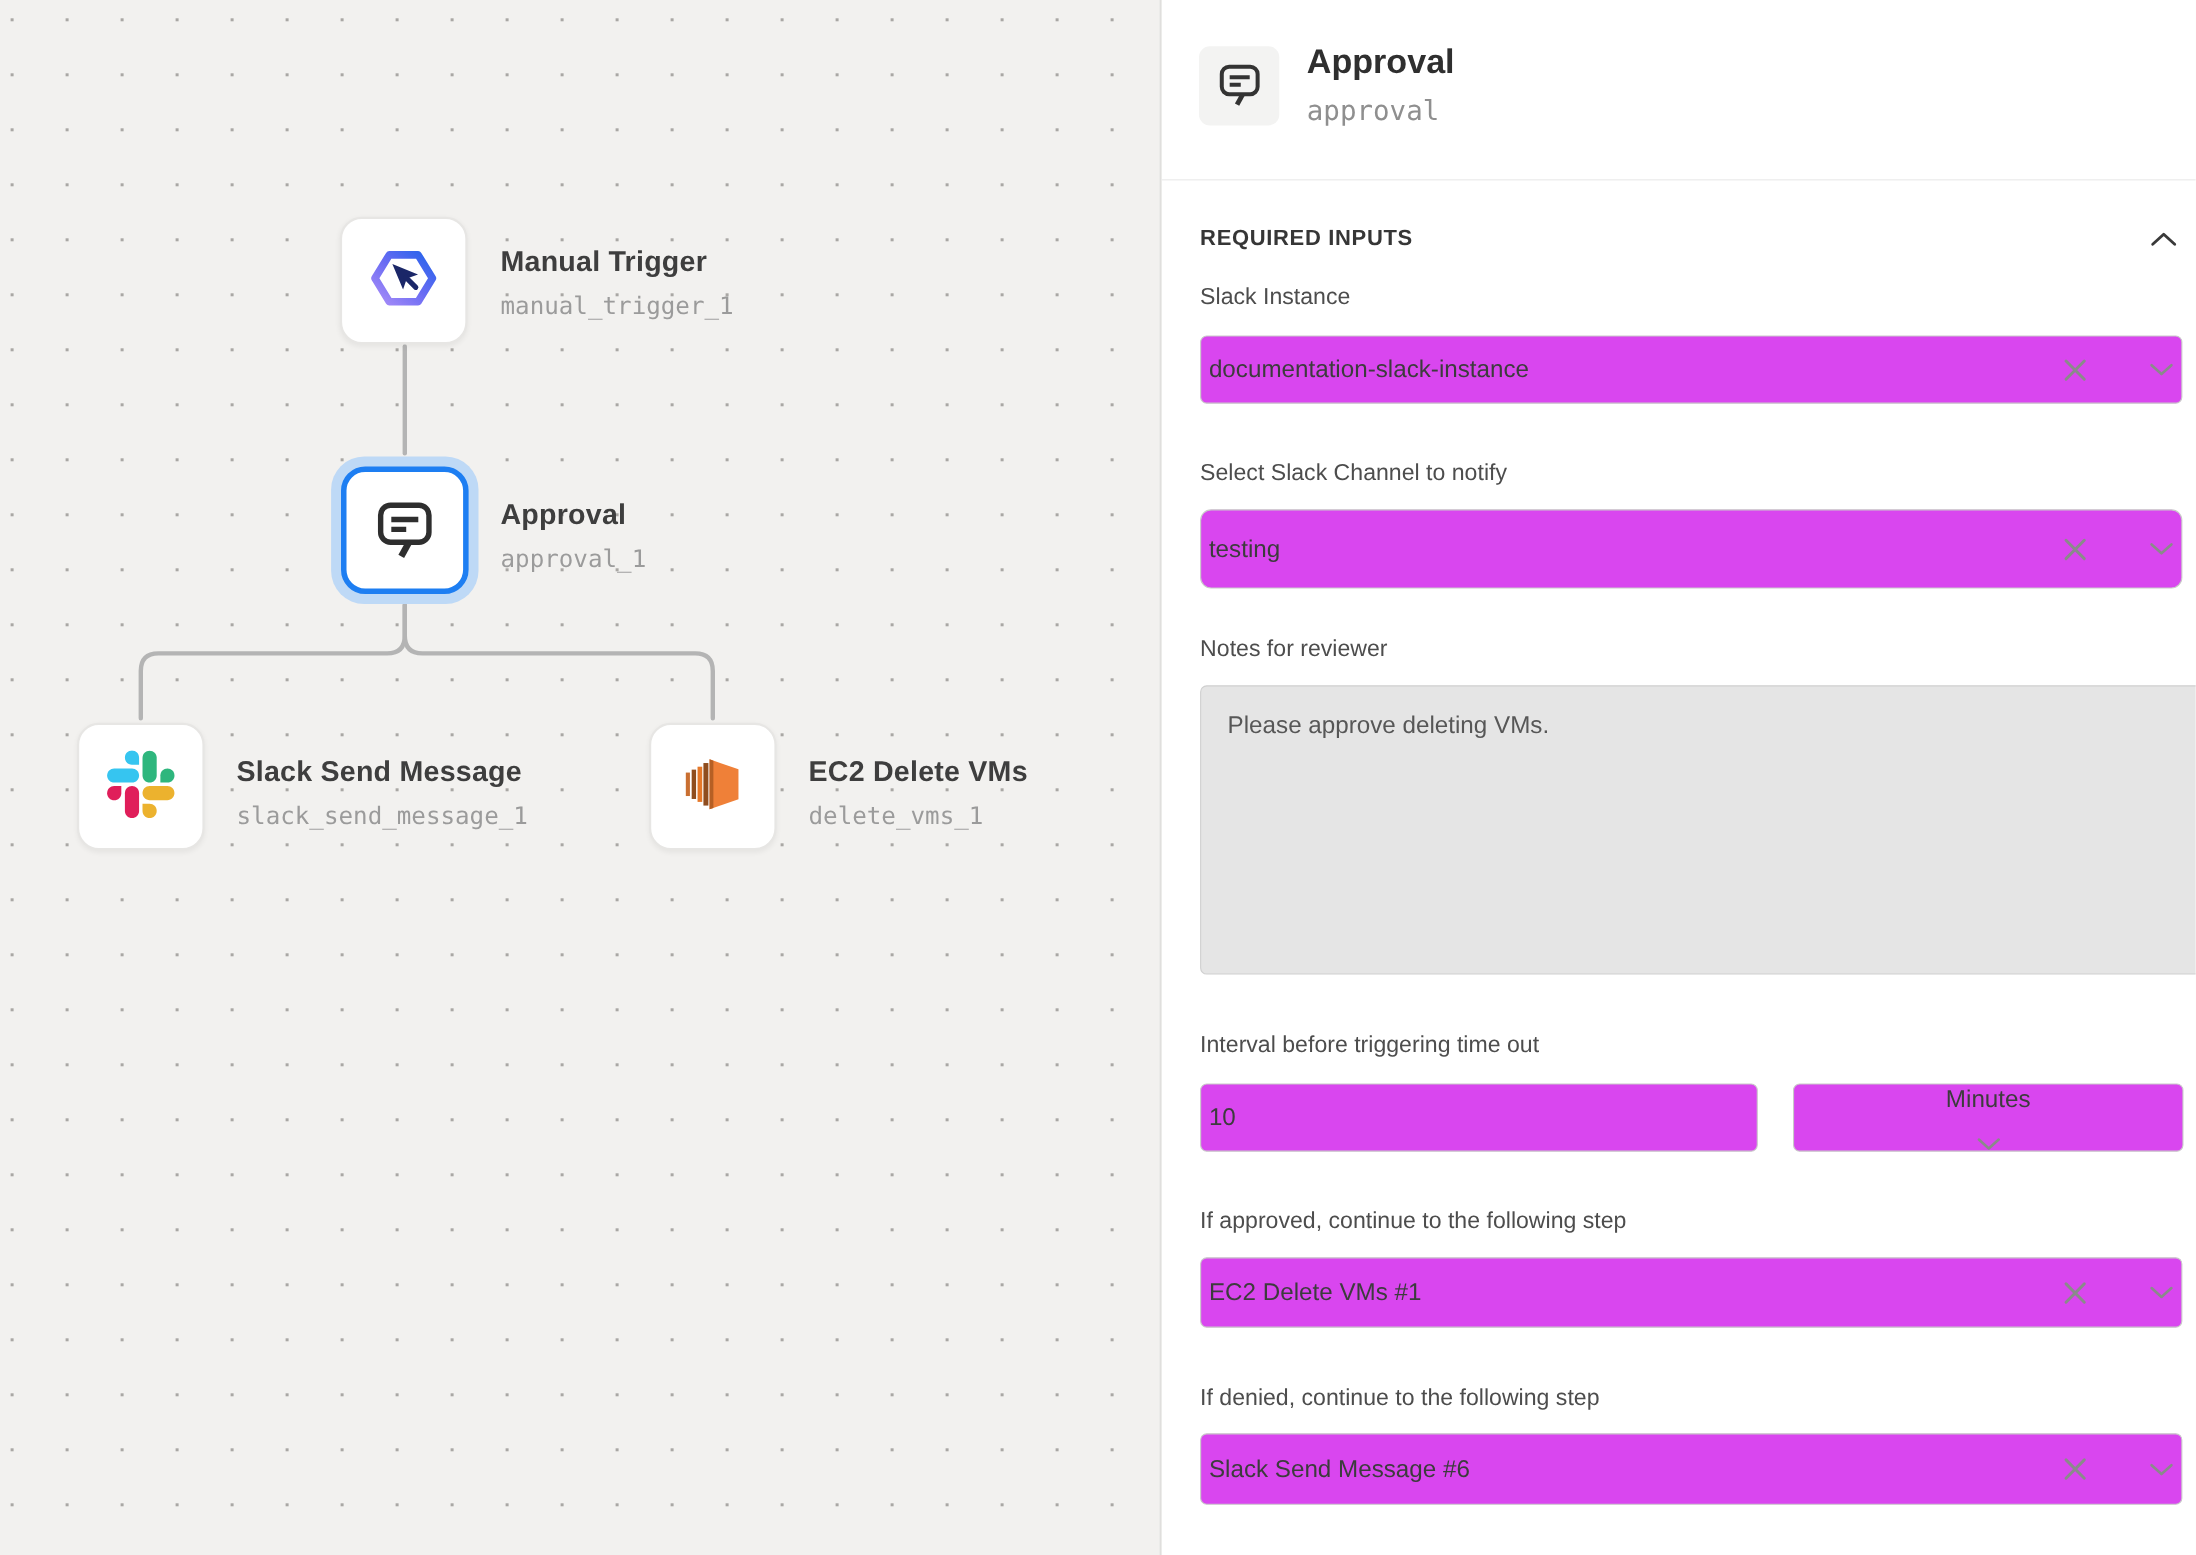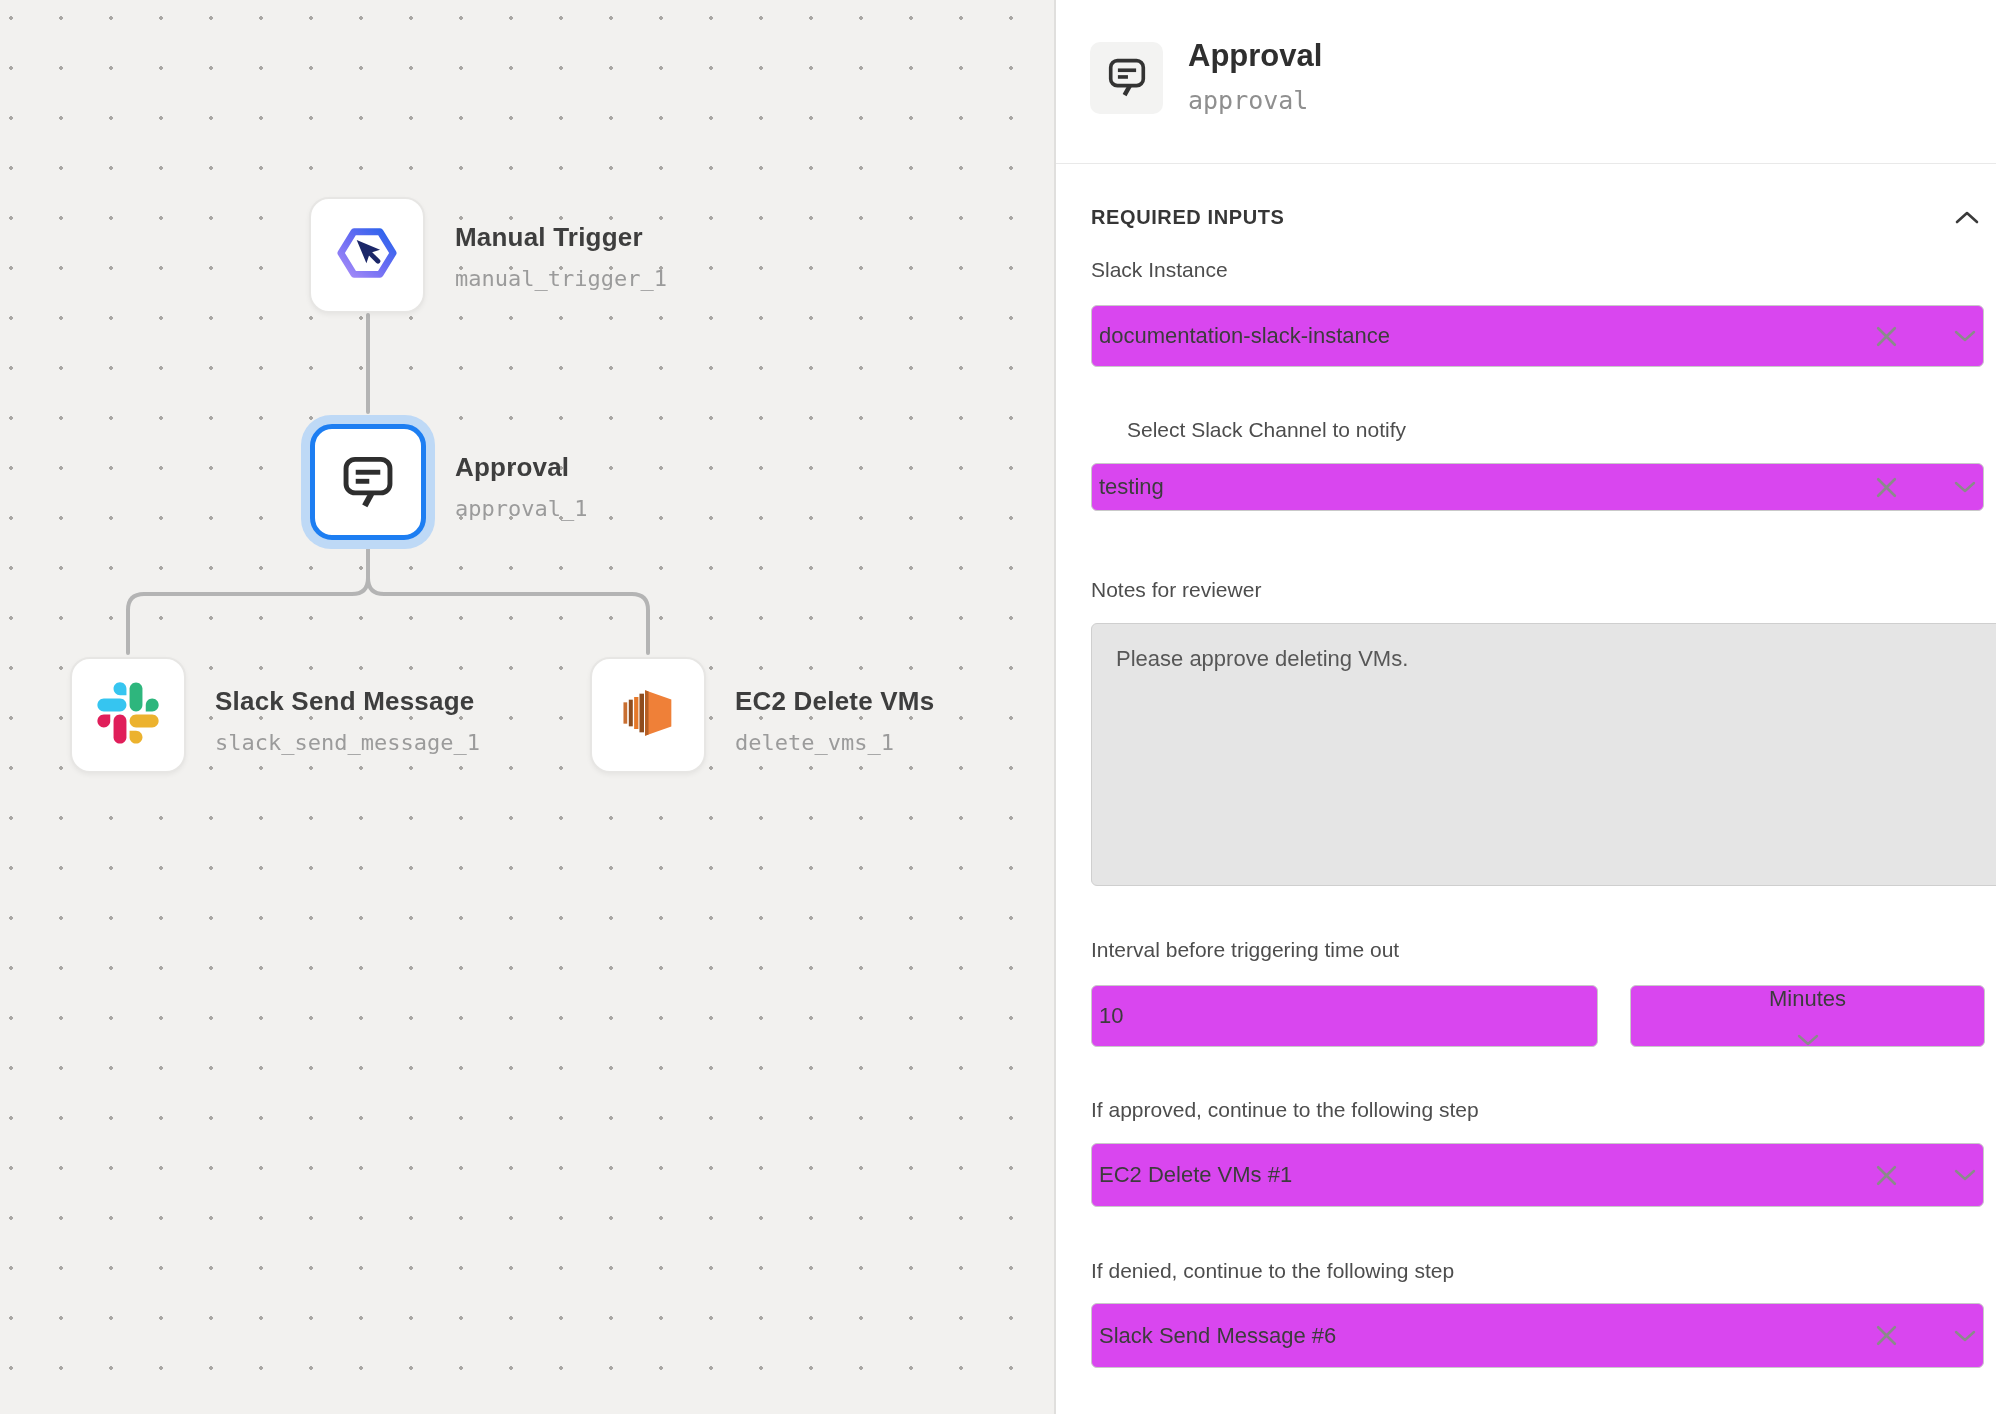--- a/index.html
+++ b/index.html
@@ -171,22 +171,22 @@
             <path d="M2.5 2.5 L15.5 15.5 M15.5 2.5 L2.5 15.5" stroke="#8a8a8a" stroke-width="2.1" stroke-linecap="round"></path>
           </svg>
       </span>
       <span class="icon-btn chev-gap">
         <svg width="22" height="12" viewBox="0 0 22 12">
             <polyline points="2,2 11,10 20,2" fill="none" stroke="#8a8a8a" stroke-width="2.4" stroke-linecap="round" stroke-linejoin="round"></polyline>
           </svg>
       </span>
     </div>
 
-    <div class="fld-label" style="top:418px;margin-left:36px;">Select Slack Channel to notify</div>
-    <div class="fld" style="top:463px;height:48px;">
+    <div class="fld-label" style="top:418px;">Select Slack Channel to notify</div>
+    <div class="fld" style="top:463px;height:72px;border-radius:10px;">
       <div class="fld-value">testing</div>
       <span class="icon-btn">
         <svg width="23" height="23" viewBox="0 0 18 18">
             <path d="M2.5 2.5 L15.5 15.5 M15.5 2.5 L2.5 15.5" stroke="#8a8a8a" stroke-width="2.1" stroke-linecap="round"></path>
           </svg>
       </span>
       <span class="icon-btn chev-gap">
         <svg width="22" height="12" viewBox="0 0 22 12">
             <polyline points="2,2 11,10 20,2" fill="none" stroke="#8a8a8a" stroke-width="2.4" stroke-linecap="round" stroke-linejoin="round"></polyline>
           </svg>

